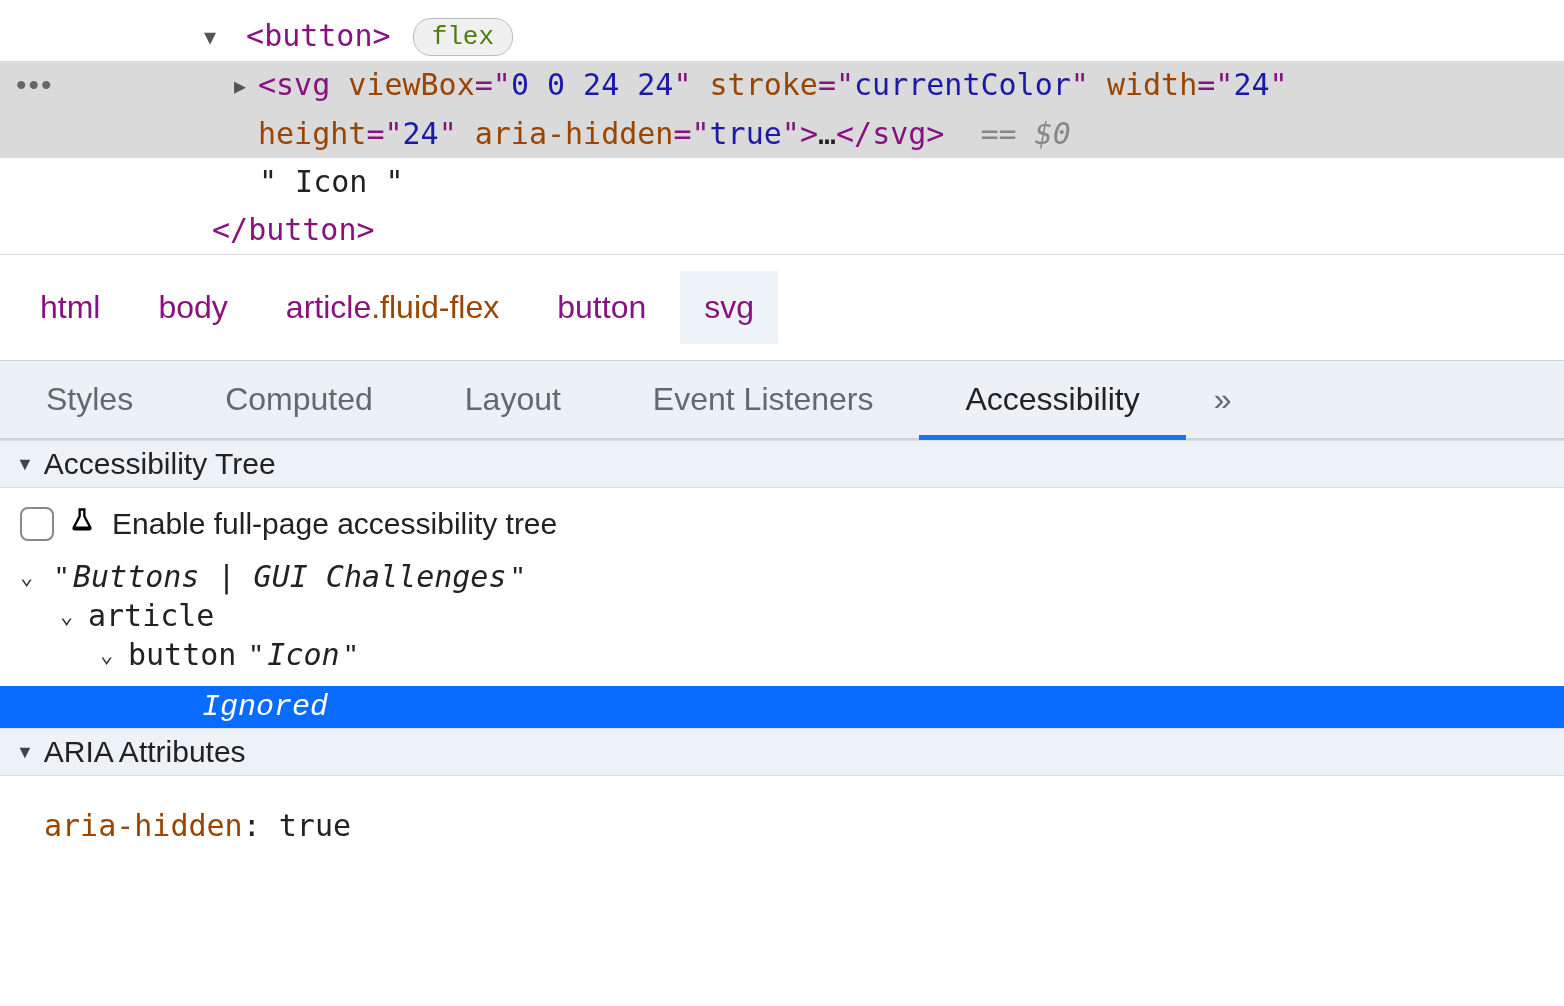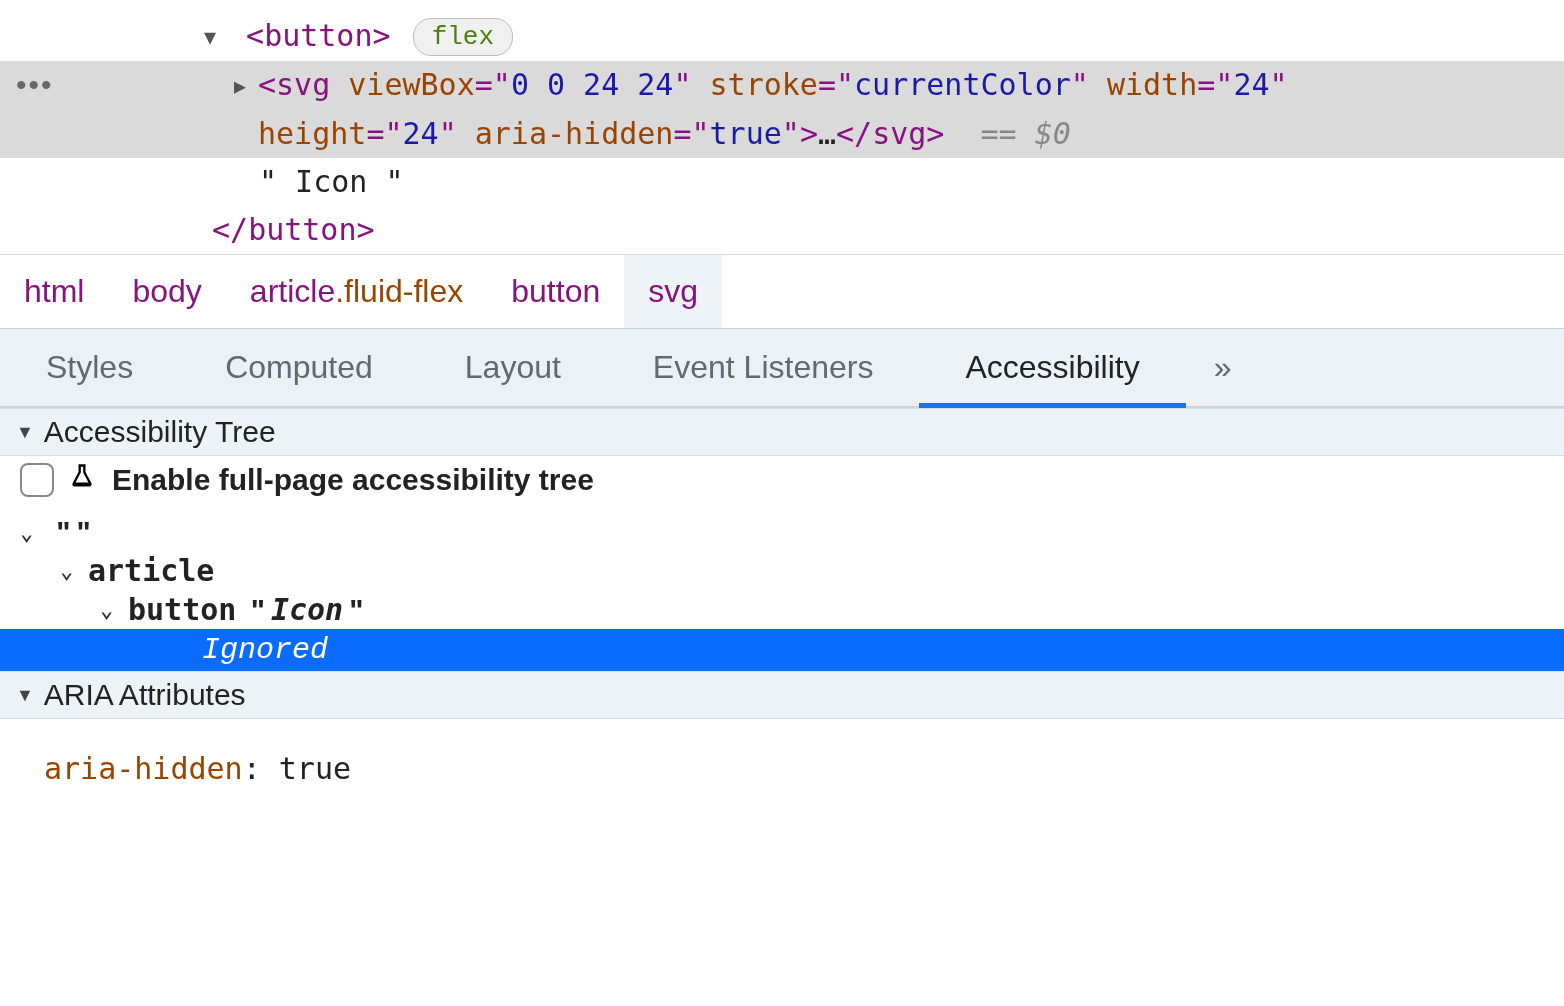--- a/index.html
+++ b/index.html
@@ -58,25 +58,25 @@
       font-size: 26px;
       color: #4d7c0f;
       vertical-align: 2px;
       margin-left: 4px;
       line-height: 36px;
       font-family: Liberation Mono, monospace;
     }
     .dom-content { line-height: 48px; }
     .breadcrumb {
       display: flex;
-      gap: 0;
+      gap: 10px;
       font-family: -apple-system, "Helvetica Neue", sans-serif;
       font-size: 32px;
       color: #881280;
-      padding: 0;
+      padding: 16px;
       background: #fff;
       border-top: 1px solid #d9d9d9;
       border-bottom: 1px solid #cfcfcf;
     }
     .breadcrumb .crumb {
       padding: 18px 24px;
       cursor: pointer;
     }
     .breadcrumb .crumb .cls { color: #994500; }
     .breadcrumb .crumb.active {
@@ -113,24 +113,23 @@
       font-size: 30px;
       color: #222;
       display: flex;
       align-items: center;
       gap: 10px;
       border-bottom: 1px solid #dcdcdc;
       border-top: 1px solid #dcdcdc;
     }
     .section-hdr .tri { font-size: 18px; color: #444; }
     .sub-panel {
-      padding: 0 18px;
-      font-family: -apple-system, "Helvetica Neue", sans-serif;
-      font-size: 30px;
-      font-weight: bold;
+      padding: 12px 18px;
+      font-family: -apple-system, "Helvetica Neue", sans-serif;
+      font-size: 30px;
     }
     .enable-row {
       display: flex;
       align-items: center;
       gap: 14px;
       padding: 6px 2px 16px 2px;
     }
     .checkbox {
       width: 34px; height: 34px;
       border: 2px solid #888;
@@ -250,20 +249,21 @@
       <svg width="28" height="28" viewBox="0 0 24 24" fill="#000">
           <path d="M9 2v6.5L4 18c-.8 1.6.3 3 2 3h12c1.7 0 2.8-1.4 2-3l-5-9.5V2h-6zm2 2h2v5l4.5 8.5H6.5L11 9V4z"></path>
         </svg>
     </span>
     <span>Enable full-page accessibility tree</span>
   </div>
 
   <div class="tree-row tree-indent-0">
     <span class="chev">⌄</span>
     <span class="tree-quote">&nbsp;"</span>
+      <span class="tree-italic">Buttons | GUI Challenges</span>
       <span class="tree-quote">"</span>
   </div>
 
   <div class="tree-row tree-indent-1">
     <span class="chev">⌄</span>
     <span class="tree-tag">article</span>
   </div>
 
   <div class="tree-row tree-indent-2">
     <span class="chev">⌄</span>

